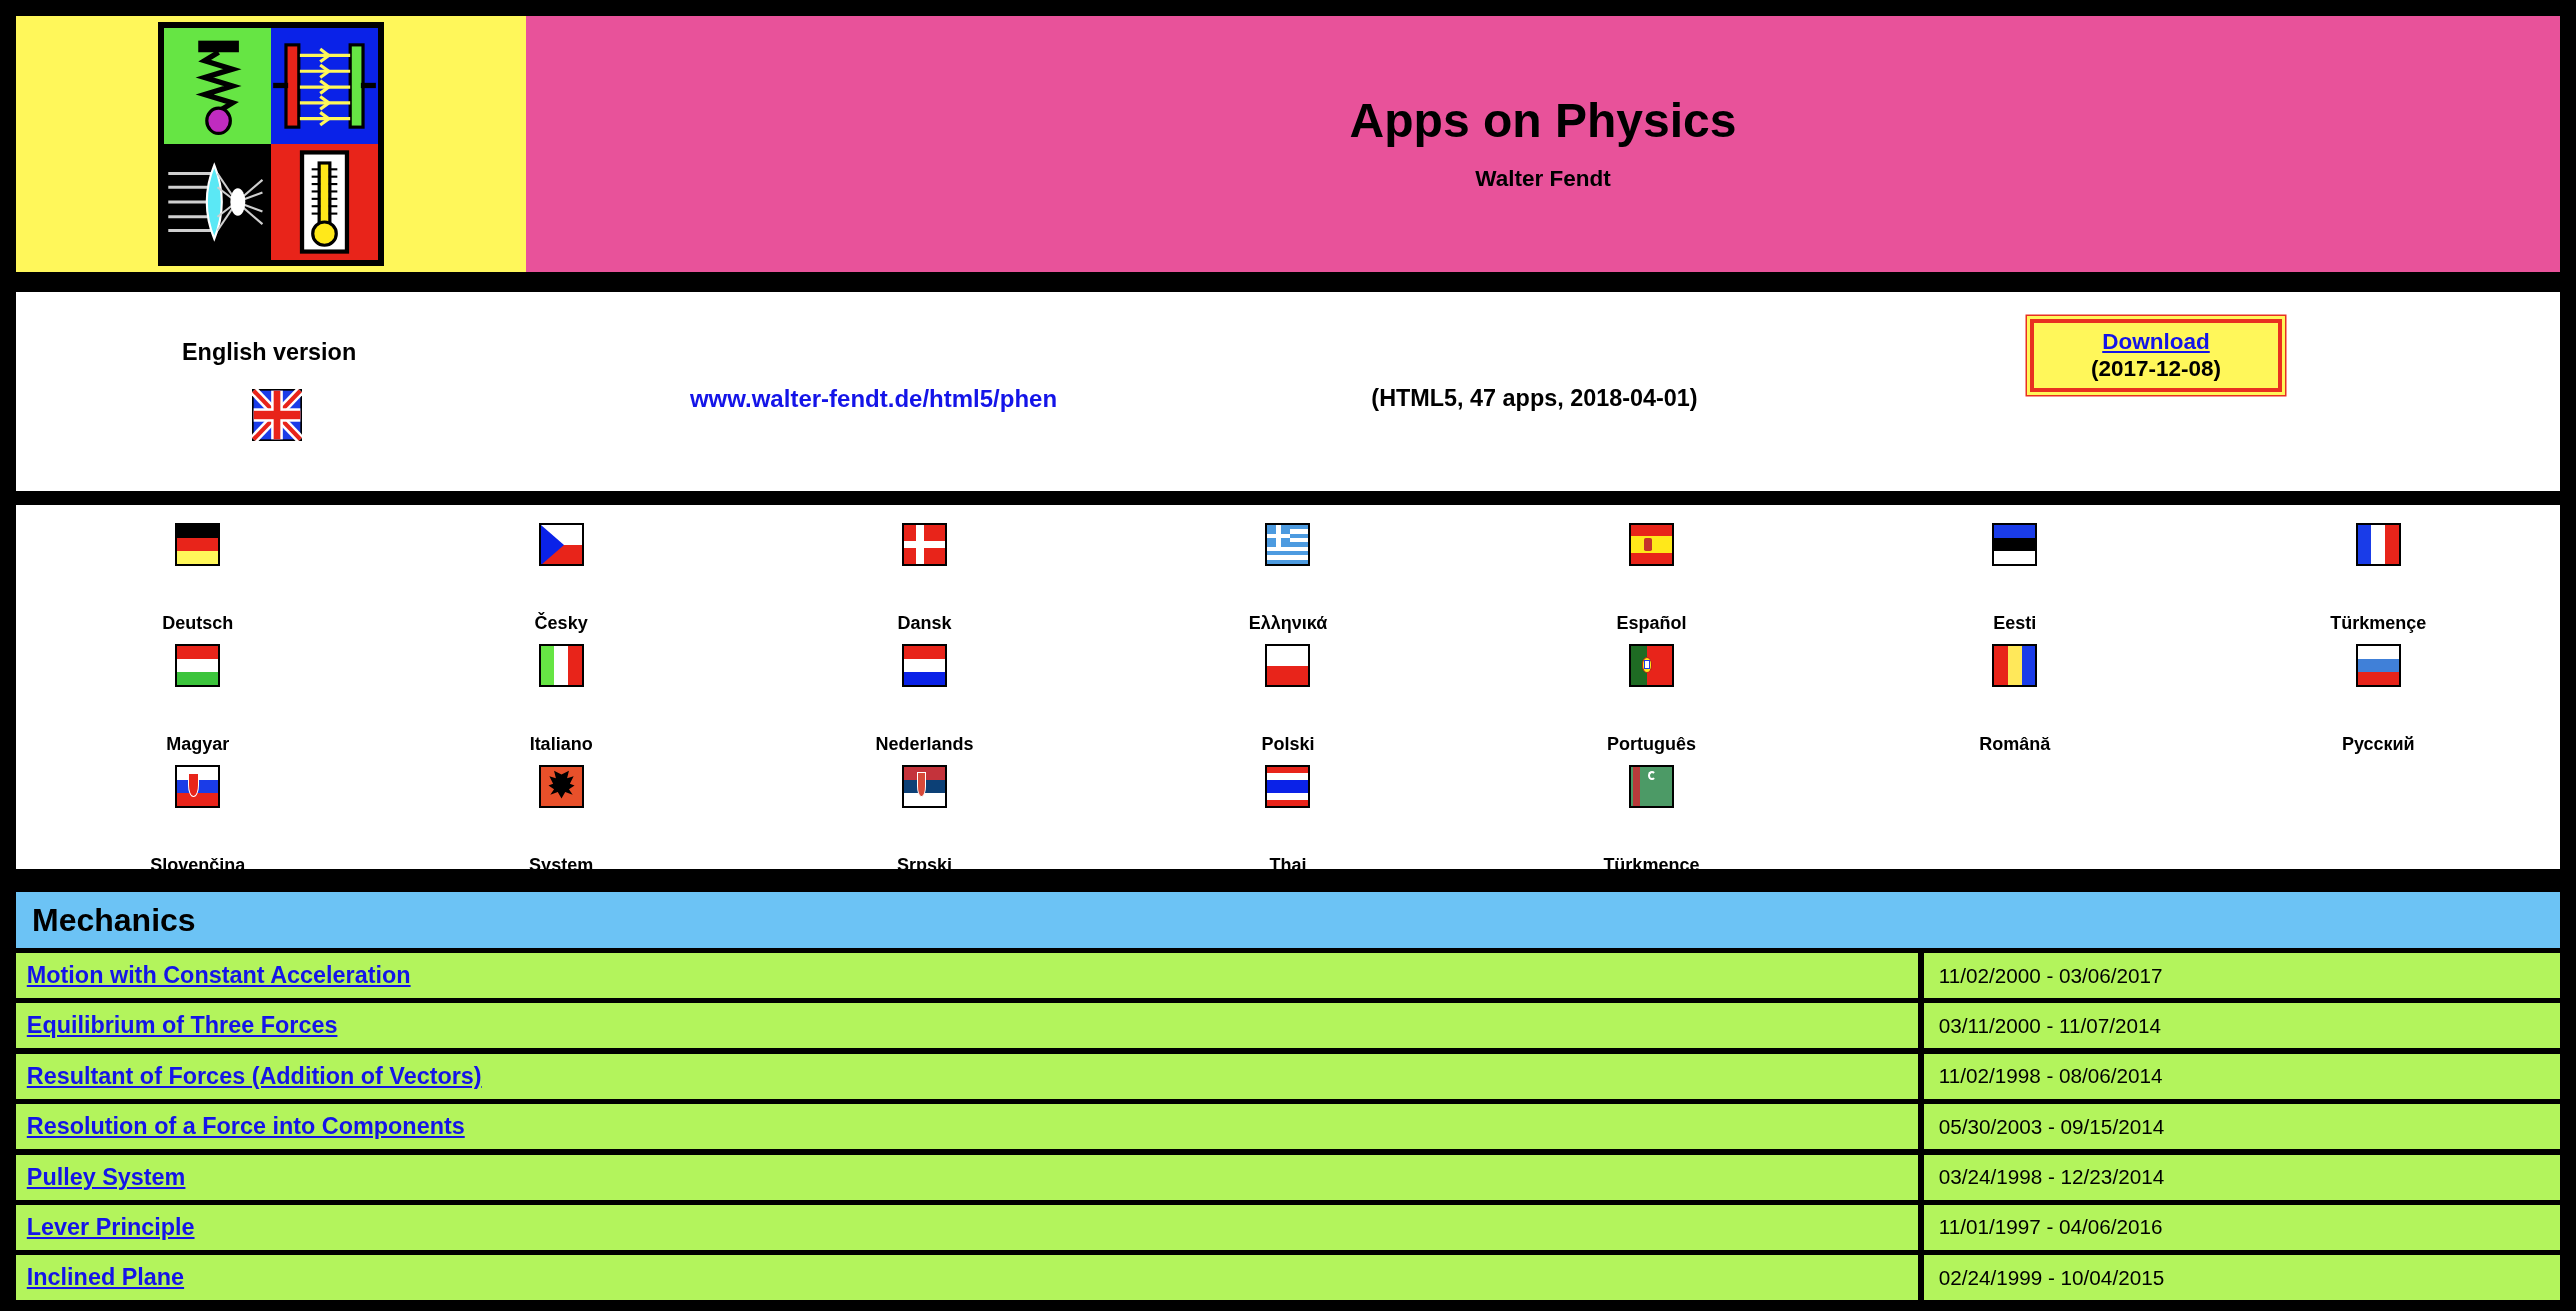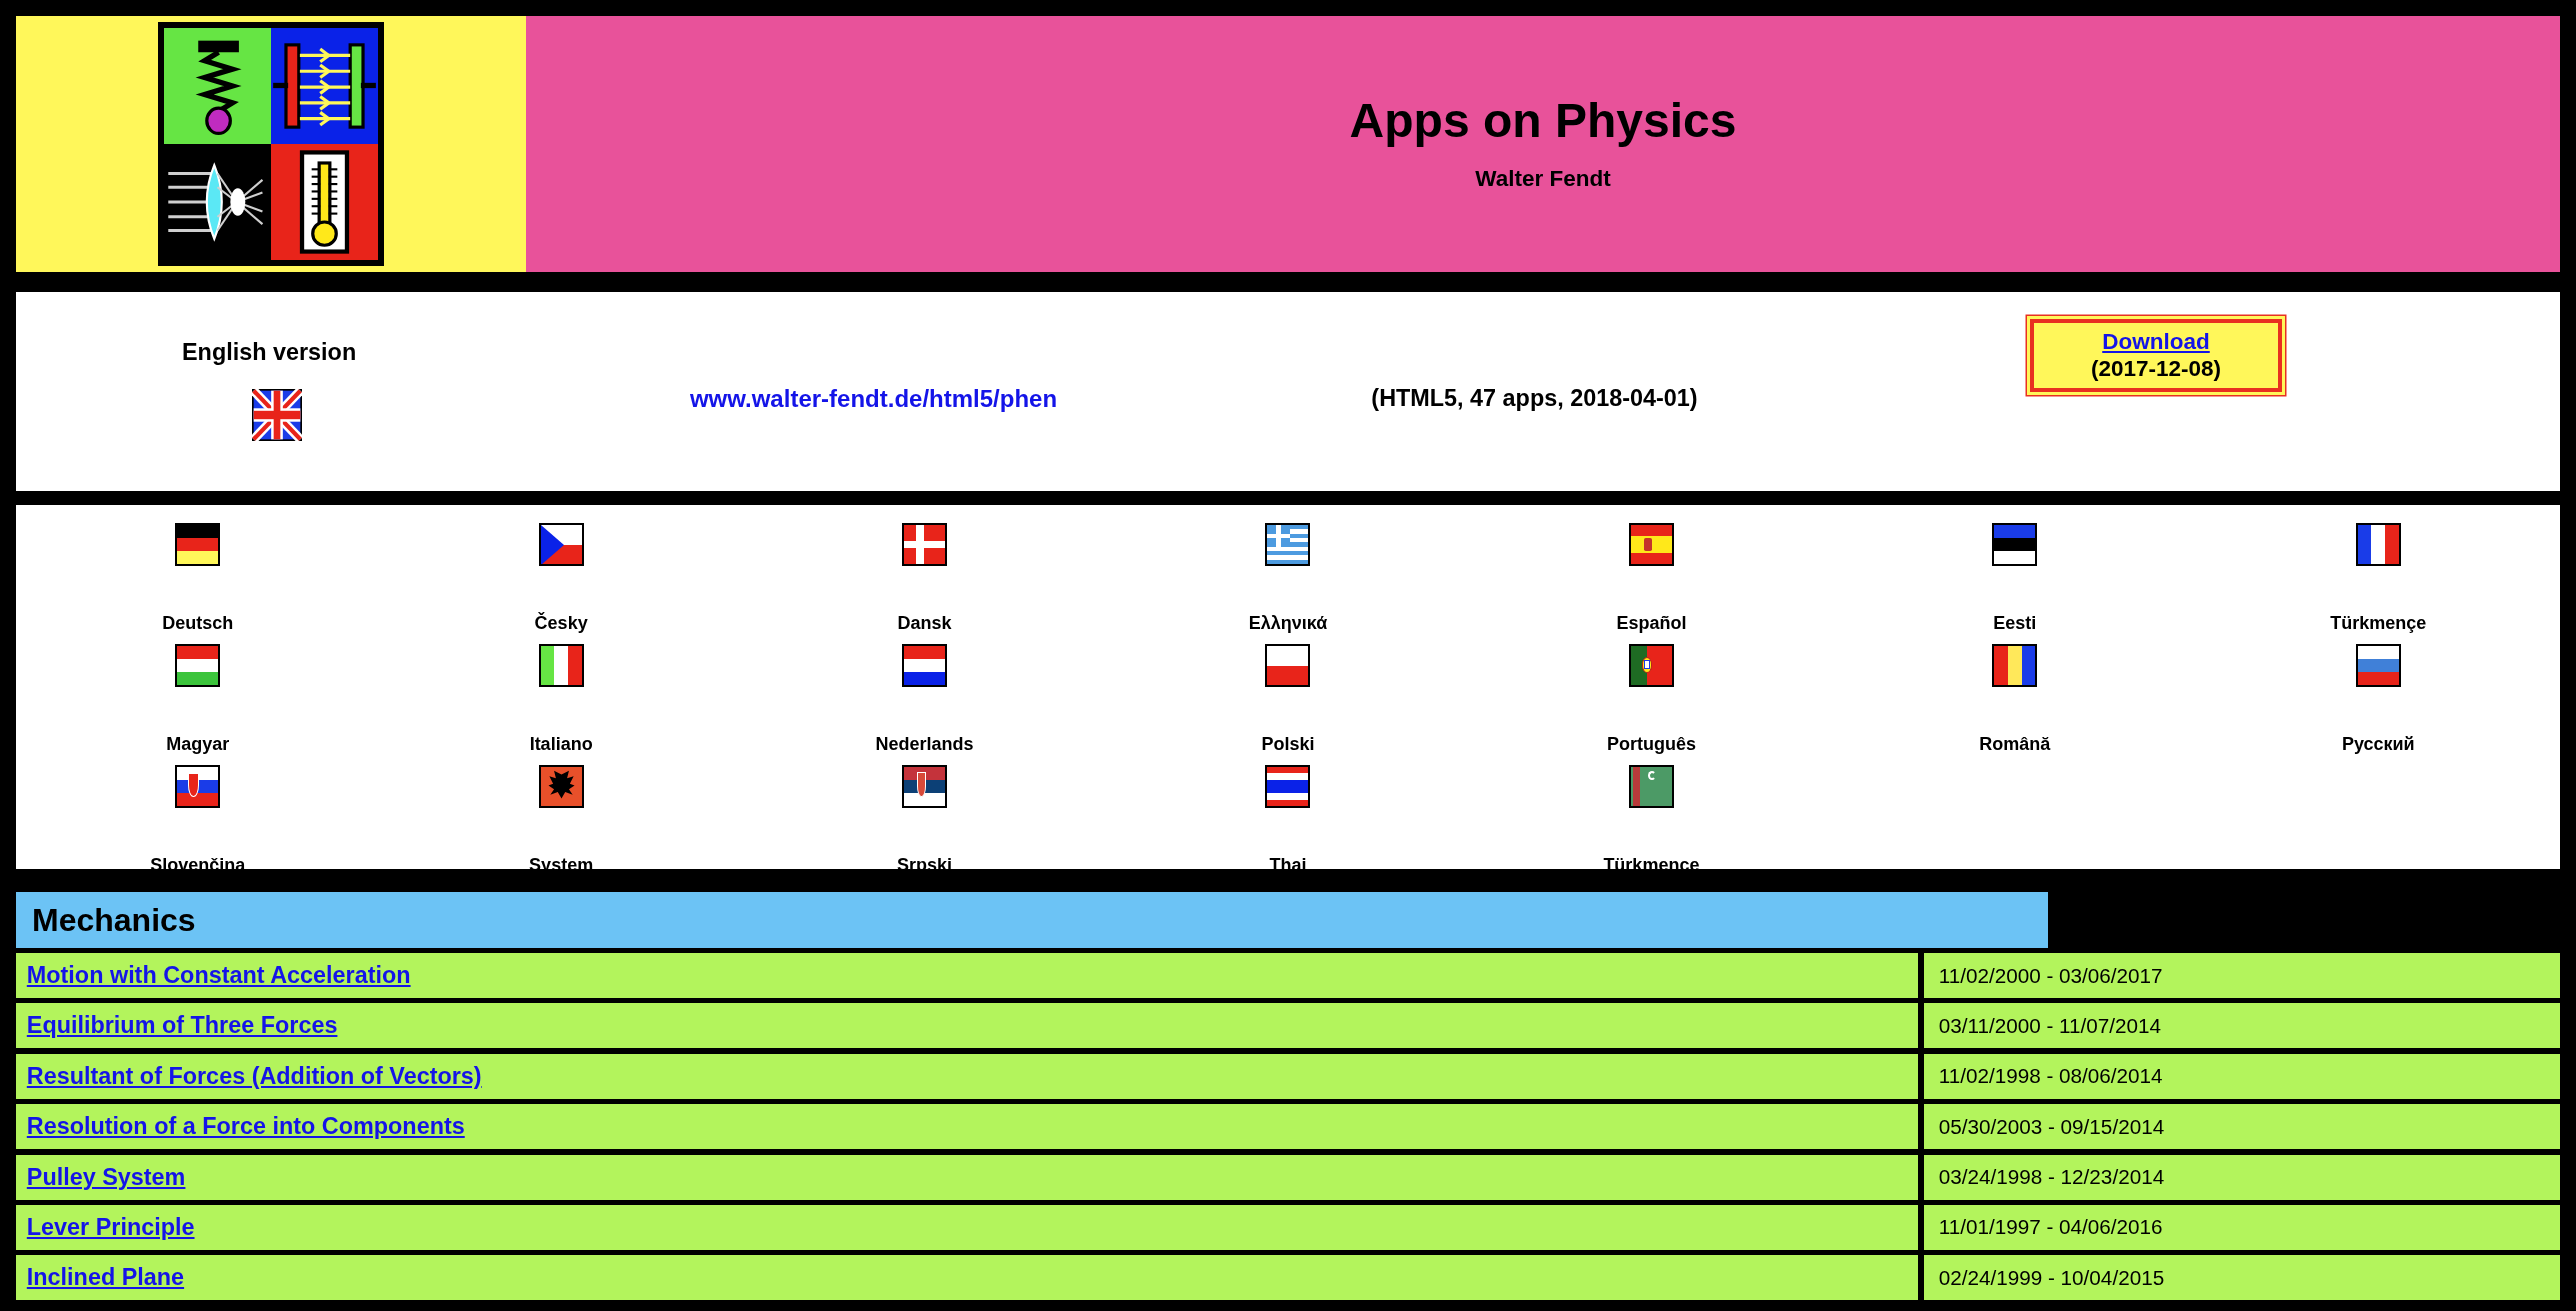--- a/index.html
+++ b/index.html
@@ -205,21 +205,21 @@
 
   
   .hstripe { position:absolute; left:0; width:100%; }
   .vstripe { position:absolute; top:0; height:100%; }
 
   
   .section-header {
     position: absolute;
     left: 16px;
     top: 892px;
-    width: 2032px;
+    width: 2544px;
     height: 56px;
     background: #6CC3F5;
     display: flex;
     align-items: center;
   }
   .section-title {
     font-size: 32px;
     font-weight: bold;
     color: #000000;
     margin-left: 16px;

